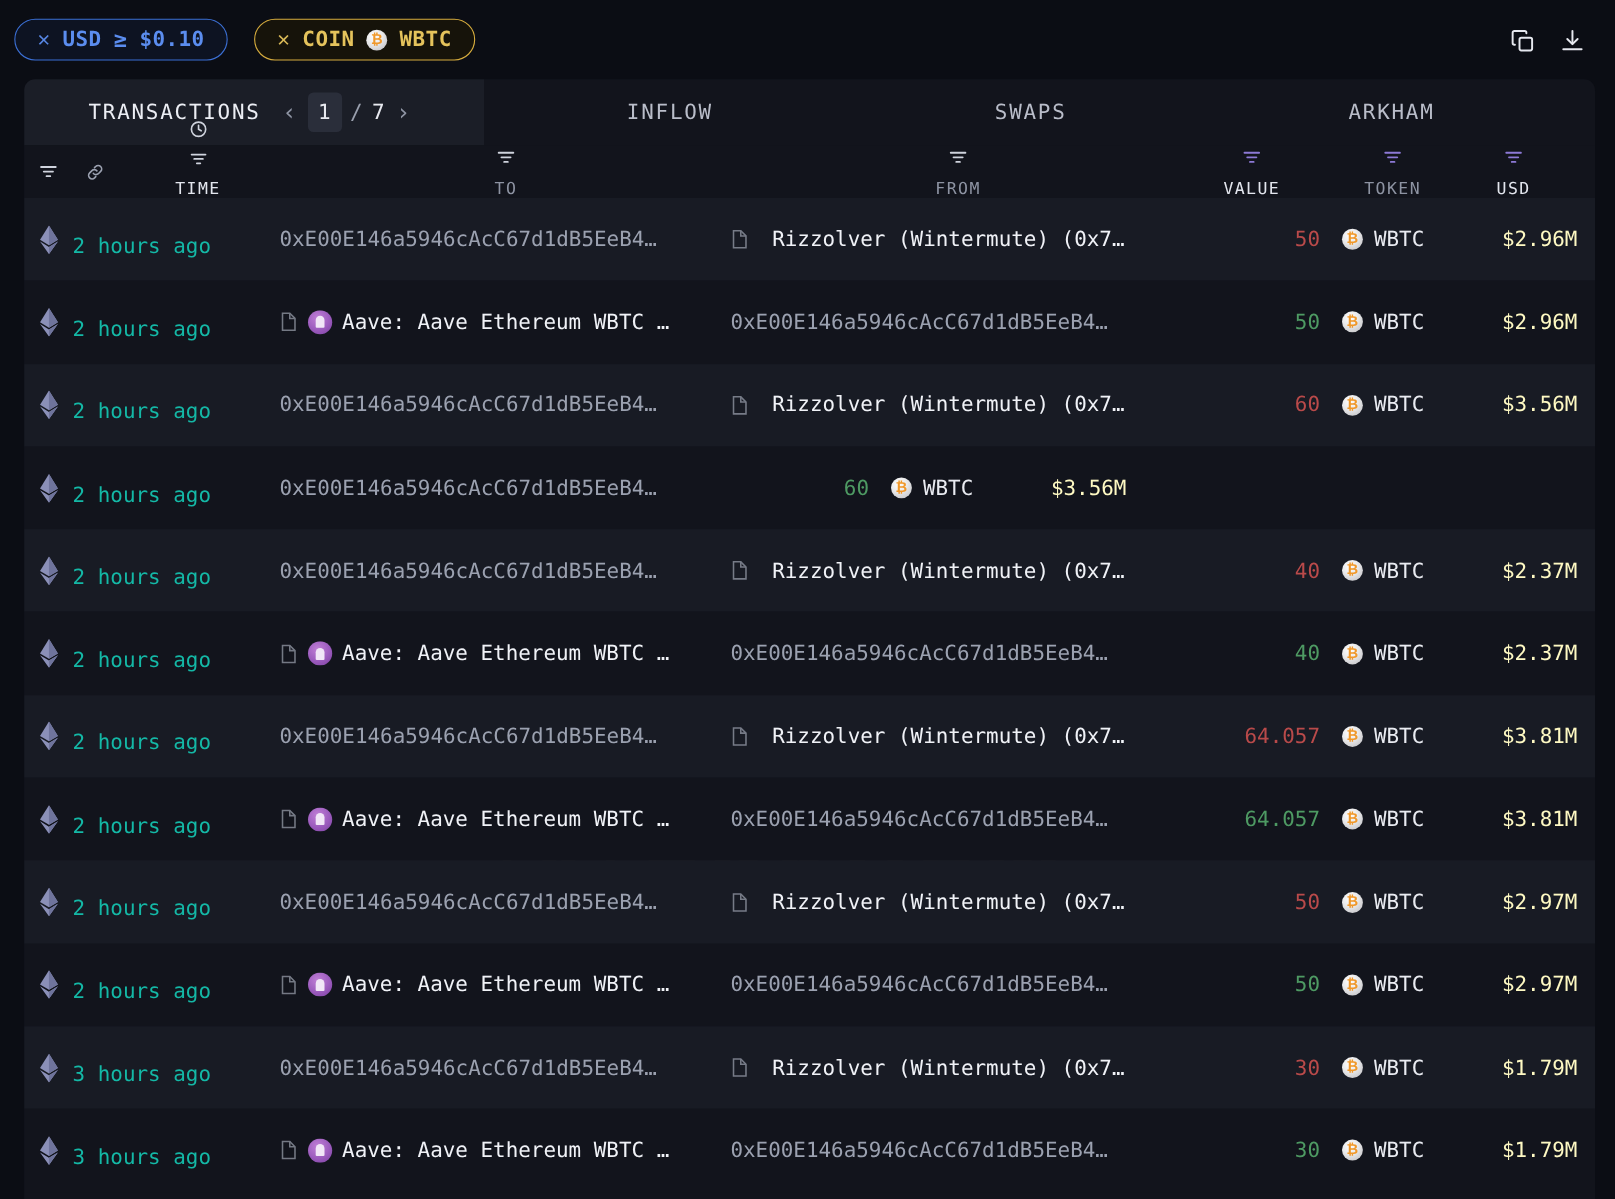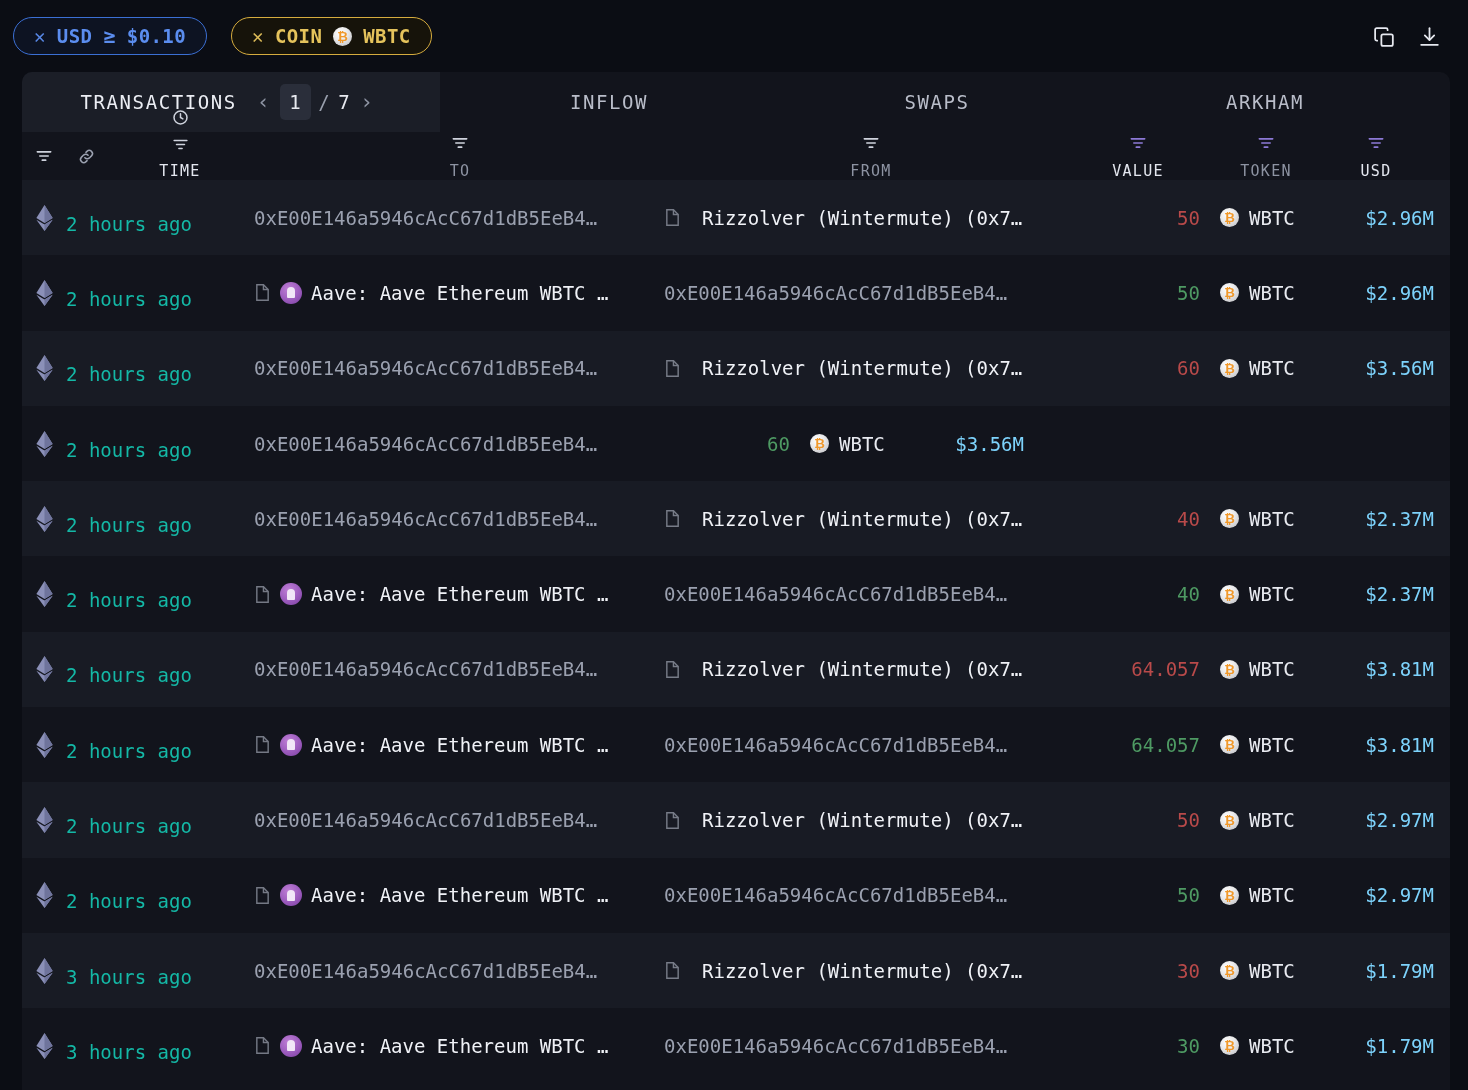--- a/index.html
+++ b/index.html
@@ -106,21 +106,21 @@
   }
   .row.odd { background: #181b24; }
   .row.even { background: #12141c; }
 
   .c-chain   { width: 44px;  display: flex; justify-content: center; align-items: center; }
   .c-time    { width: 188px; color: #14b8a6; white-space: nowrap; margin-top: 12px; }
   .c-from    { width: 410px; display: flex; align-items: center; gap: 9px; overflow: hidden; white-space: nowrap; }
   .c-to      { width: 412px; display: flex; align-items: center; gap: 21px; overflow: hidden; white-space: nowrap; }
   .c-value   { width: 124px; text-align: right; white-space: nowrap; }
   .c-token   { width: 118px; display: flex; align-items: center; gap: 10px; padding-left: 20px; color: #e9ebf1; white-space: nowrap; }
-  .c-usd     { width: 120px; text-align: right; color: #7dd3fc; white-space: nowrap; padding-right: 4px; }
+  .c-usd     { width: 120px; text-align: right; color: #fef9c3; white-space: nowrap; padding-right: 4px; }
 
   .addr   { color: #9ba1b0; }
   .entity { color: #f0f2f7; }
   .val-out { color: #b94a4a; }
   .val-in  { color: #4e9a63; }
 
   .doc-icon { flex: 0 0 auto; opacity: .65; }
   .aave-badge {
     width: 22px; height: 22px; border-radius: 50%;
     background: radial-gradient(circle at 40% 32%, #c07fd6 0%, #9b5bbd 55%, #7b3fa0 100%);

